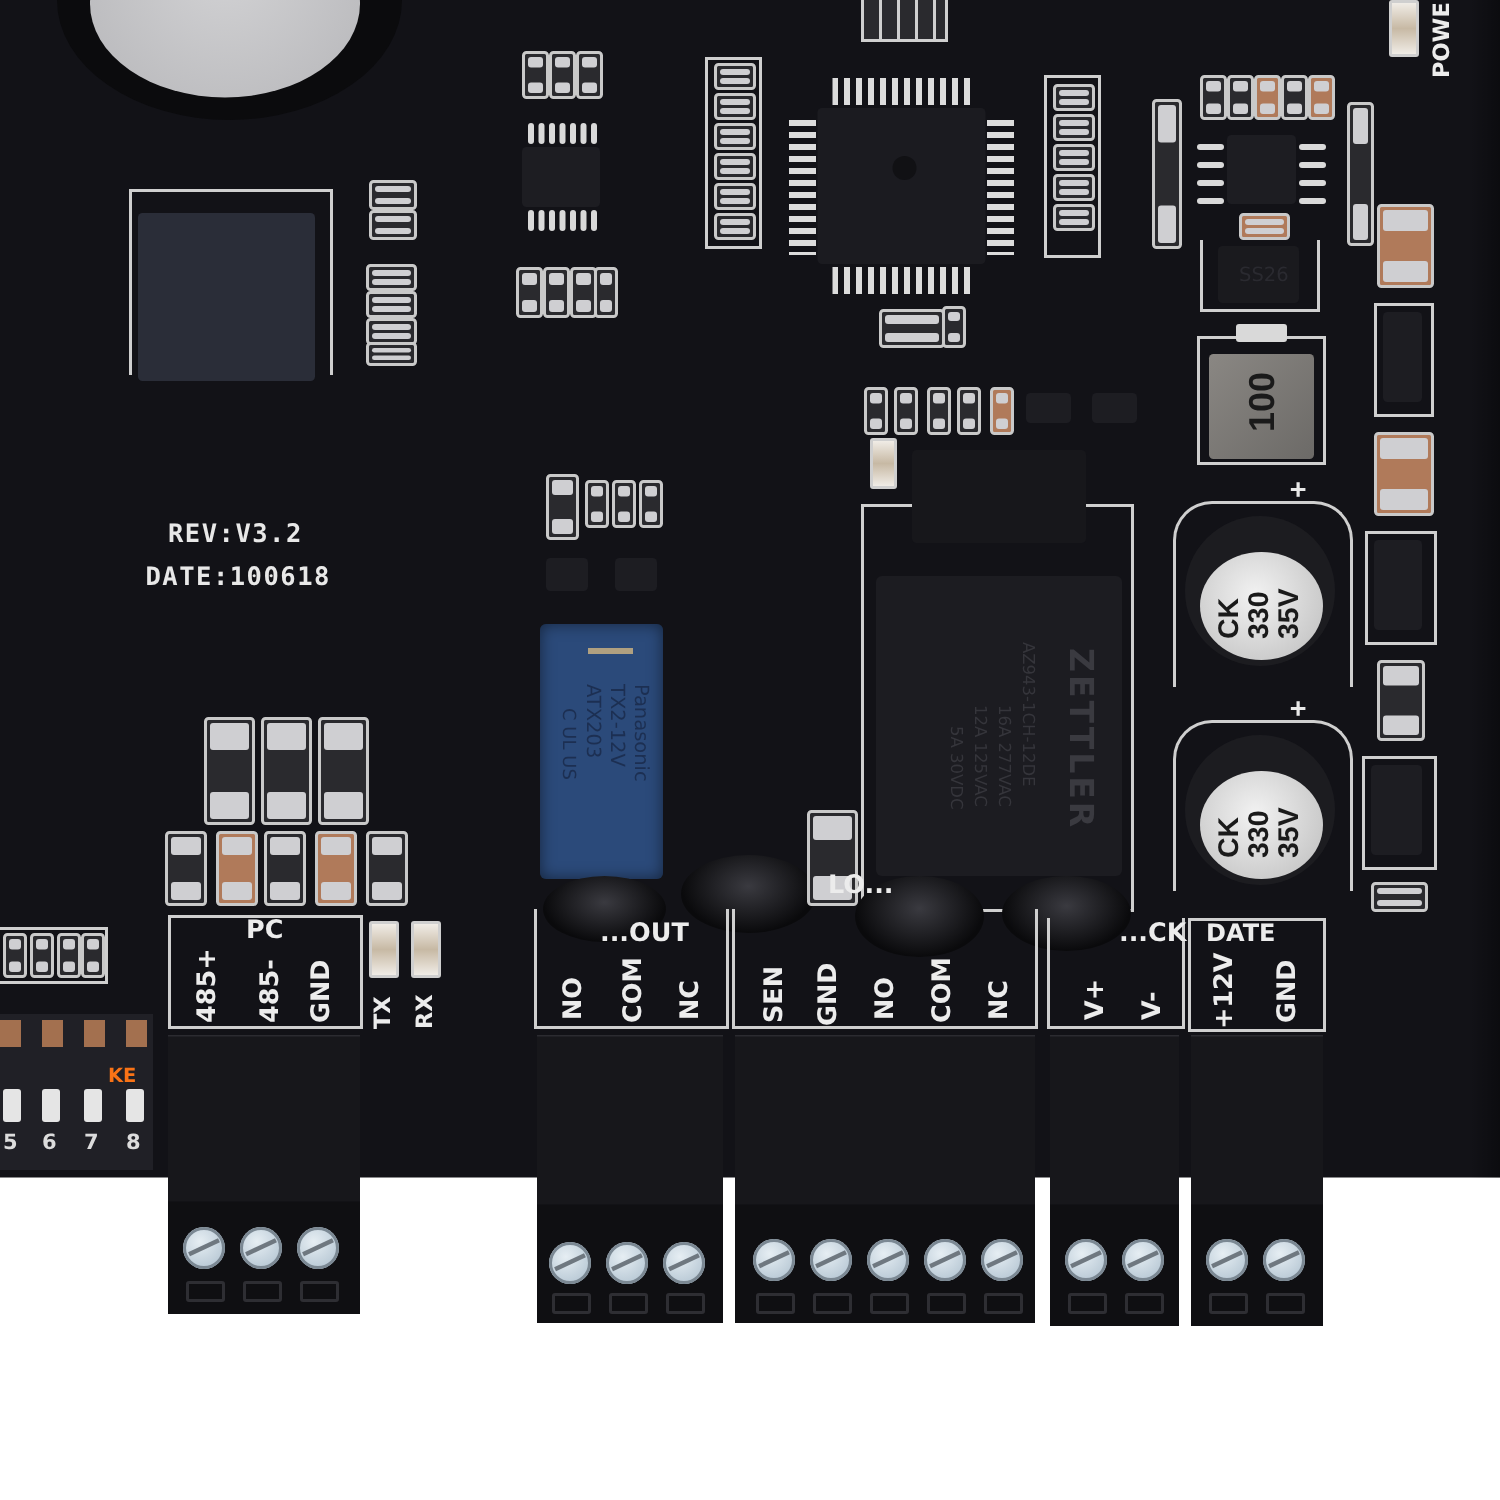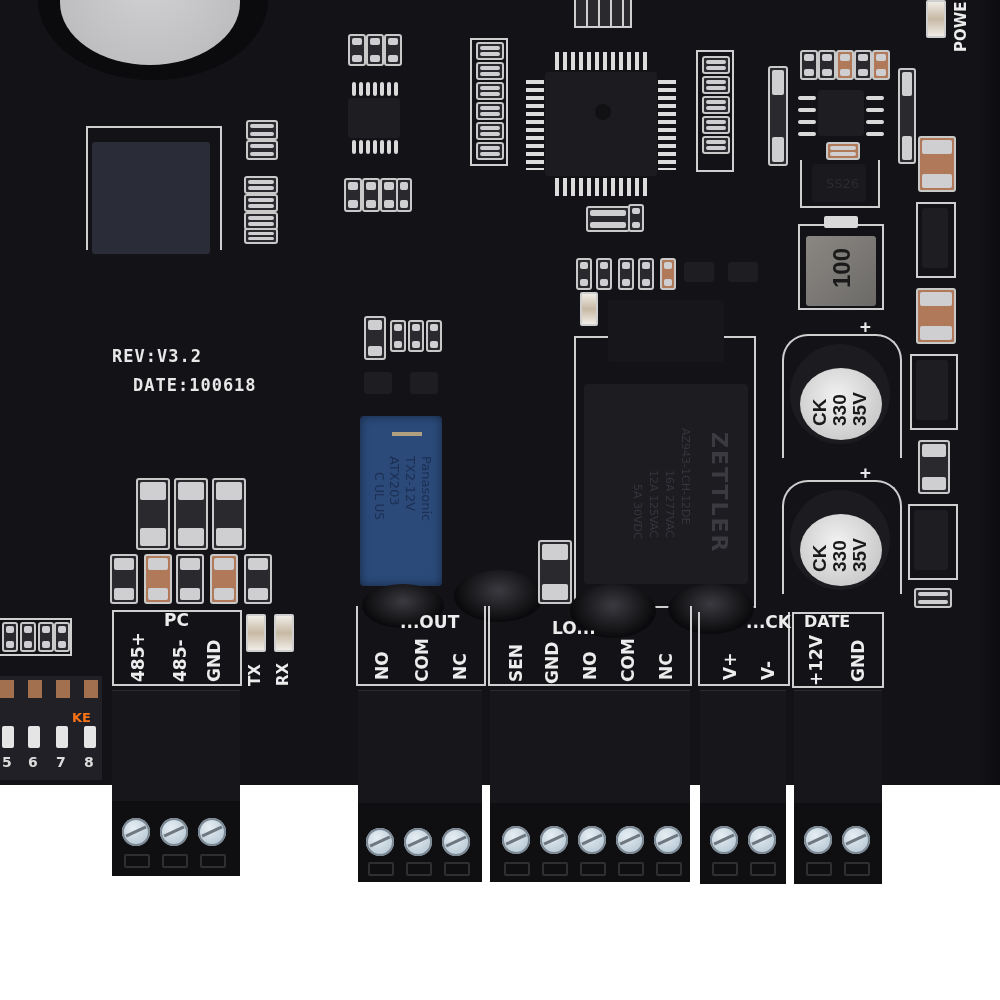--- a/index.html
+++ b/index.html
@@ -35,21 +35,21 @@
 
 <div class="board">
 
   <div class="abs" style="left:38px;top:-80px;width:230px;height:160px;border-radius:50%;background:#0b0b0d;"></div>
   <div class="abs" style="left:60px;top:-60px;width:180px;height:125px;border-radius:50%;background:radial-gradient(circle at 50% 30%,#d2d2d4,#b7b7ba);"></div>
 
   <div class="abs" style="left:86px;top:126px;width:132px;height:122px;border:2px solid #cfcfcf;border-bottom:none;"></div>
   <div class="ic" style="left:92px;top:142px;width:118px;height:112px;background:#2a2d38;"></div>
 
   <div class="abs silk" style="left:112px;top:346px;font-size:17px;">REV:V3.2</div>
-  <div class="abs silk" style="left:97px;top:375px;font-size:17px;margin-left:36px;">DATE:100618</div>
+  <div class="abs silk" style="left:97px;top:375px;font-size:17px;">DATE:100618</div>
 
   <div class="pad-smd" style="left:246px;top:120px;width:28px;height:16px;"></div>
   <div class="pad-smd" style="left:246px;top:140px;width:28px;height:16px;"></div>
   <div class="pad-smd" style="left:244px;top:176px;width:30px;height:14px;"></div>
   <div class="pad-smd" style="left:244px;top:194px;width:30px;height:14px;"></div>
   <div class="pad-smd" style="left:244px;top:212px;width:30px;height:14px;"></div>
   <div class="pad-smd" style="left:244px;top:228px;width:30px;height:12px;"></div>
 
   <div class="pad-smd" style="left:348px;top:34px;width:14px;height:28px;"></div>
   <div class="pad-smd" style="left:366px;top:34px;width:14px;height:28px;"></div>
@@ -236,21 +236,21 @@
   <div class="abs" style="left:84px;top:754px;color:#dcdcdc;font-size:14px;font-weight:bold;">8</div>
   <div class="abs" style="left:0;top:680px;width:100px;height:18px;background:repeating-linear-gradient(90deg,#a3704f 0 14px,transparent 14px 28px);"></div>
 
   <div class="silk-box" style="left:356px;top:606px;width:126px;height:78px;border-top:none;"></div>
   <div class="abs" style="left:400px;top:612px;color:#ececec;font-weight:bold;font-size:17px;">...OUT</div>
   <div class="vtext" style="left:372px;top:680px;">NO</div>
   <div class="vtext" style="left:412px;top:682px;">COM</div>
   <div class="vtext" style="left:450px;top:680px;">NC</div>
 
   <div class="silk-box" style="left:488px;top:606px;width:200px;height:78px;border-top:none;"></div>
-  <div class="abs" style="left:552px;top:618px;color:#ececec;font-weight:bold;font-size:17px;">LO...</div>
+  <div class="abs" style="left:552px;top:580px;color:#ececec;font-weight:bold;font-size:17px;">LO...</div>
   <div class="vtext" style="left:506px;top:682px;">SEN</div>
   <div class="vtext" style="left:542px;top:684px;">GND</div>
   <div class="vtext" style="left:580px;top:680px;">NO</div>
   <div class="vtext" style="left:618px;top:682px;">COM</div>
   <div class="vtext" style="left:656px;top:680px;">NC</div>
 
   <div class="silk-box" style="left:698px;top:612px;width:88px;height:72px;border-top:none;"></div>
   <div class="abs" style="left:746px;top:612px;color:#ececec;font-weight:bold;font-size:17px;">...CK</div>
   <div class="vtext" style="left:720px;top:680px;">V+</div>
   <div class="vtext" style="left:758px;top:680px;">V-</div>

